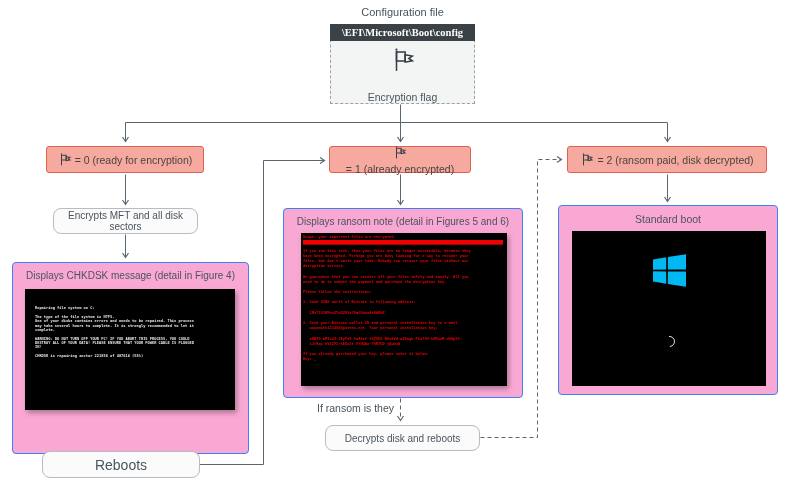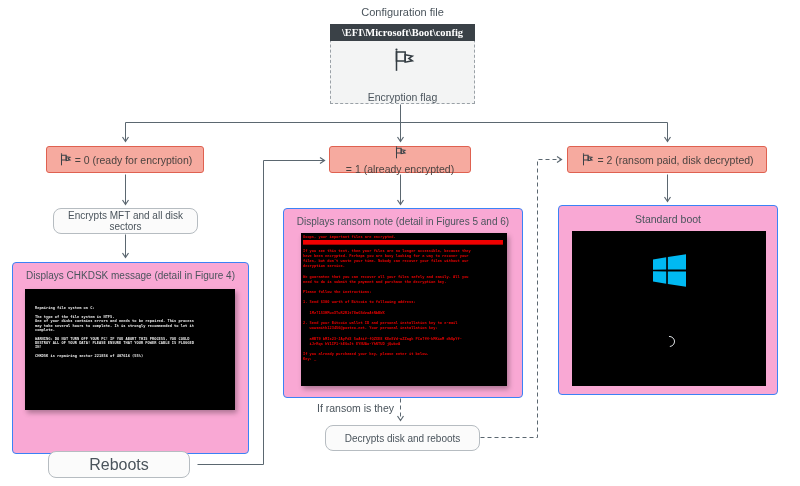--- a/index.html
+++ b/index.html
@@ -148,21 +148,21 @@
 
 WARNING: DO NOT TURN OFF YOUR PC! IF YOU ABORT THIS PROCESS, YOU COULD
 DESTROY ALL OF YOUR DATA! PLEASE ENSURE THAT YOUR POWER CABLE IS PLUGGED
 IN!
 
 CHKDSK is repairing sector 221856 of 407616 (55%)</pre>
       </div>
     </div>
   </div>
 
-  <div class="plainbox" style="left:48px;top:451px;width:142px;height:27px;font-size:16px;">Reboots</div>
+  <div class="plainbox" style="left:42px;top:451px;width:158px;height:27px;font-size:14px;">Reboots</div>
 
   <div class="panel" style="left:283px;top:208px;width:240px;height:190px;">
     <div class="panel-title">Displays ransom note (detail in Figures 5 and 6)</div>
     <div class="screen" style="left:17px;top:24px;width:206px;height:153px;">
       <div class="screen-inner">
         <div class="ransom-head">Ooops, your important files are encrypted.</div>
         <div class="ransom-bar"></div>
         <pre class="ransom-pre">If you see this text, then your files are no longer accessible, because they
 have been encrypted. Perhaps you are busy looking for a way to recover your
 files, but don't waste your time. Nobody can recover your files without our

